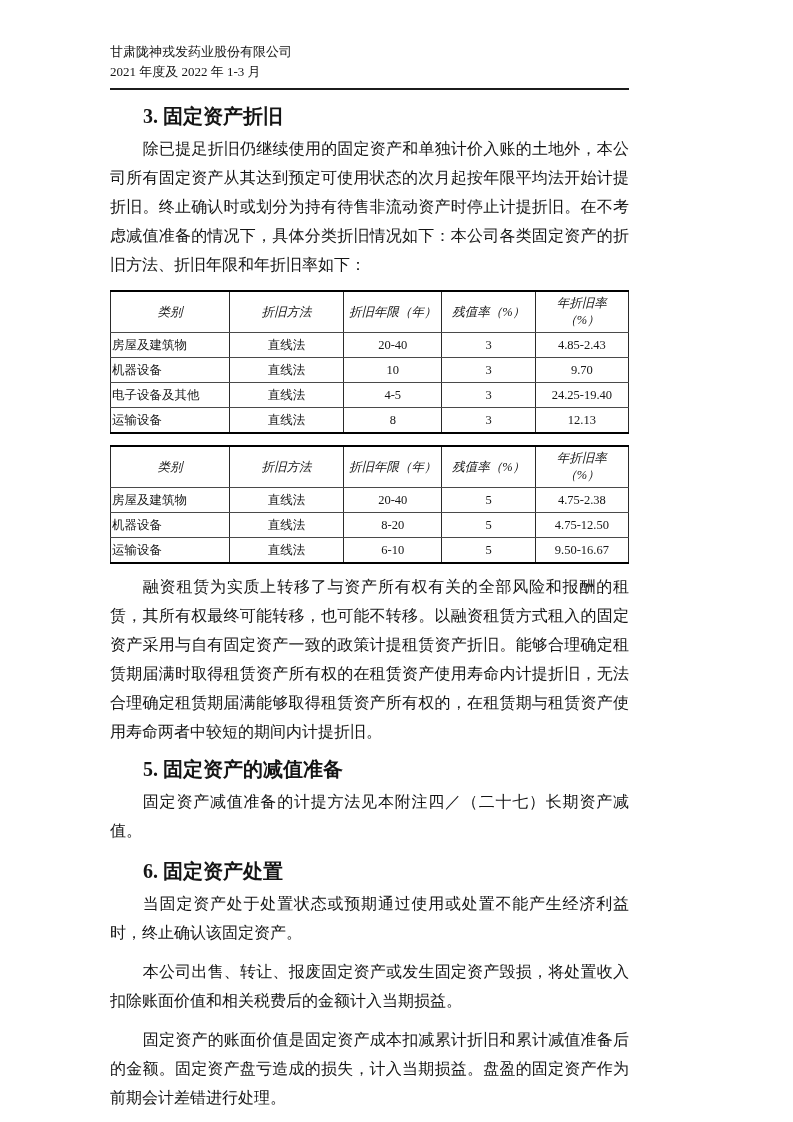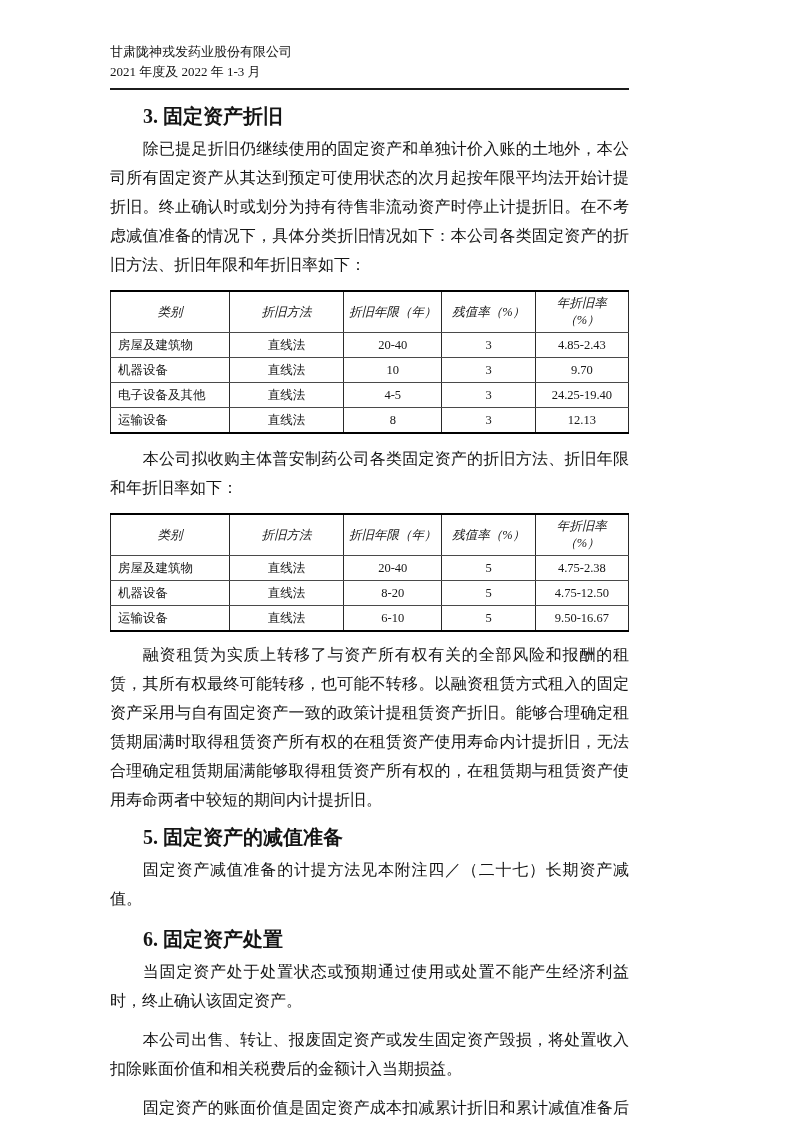--- a/index.html
+++ b/index.html
@@ -63,21 +63,21 @@
     border-top: 1px solid #4a4a4a;
     border-bottom: 1px solid #4a4a4a;
     text-align: center;
     vertical-align: middle;
     padding: 3px 4px;
     height: 18px;
     font-weight: normal;
   }
   .dep-table thead th { border-top: 2.5px solid #000; font-style: italic; }
   .dep-table tbody tr:last-child td { border-bottom: 2.5px solid #000; }
-  .dep-table td:first-child { text-align: left; padding-left: 7px; }
+  .dep-table td:first-child { text-align: left; padding-left: 1px; }
   .dep-table col.c1 { width: 23%; }
   .dep-table col.c2 { width: 22%; }
   .dep-table col.c3 { width: 19%; }
   .dep-table col.c4 { width: 18%; }
   .dep-table col.c5 { width: 18%; }
 </style>
 </head>
 <body>
 
 <div class="page">
@@ -133,21 +133,20 @@
       <tr>
         <td>运输设备</td>
         <td>直线法</td>
         <td>8</td>
         <td>3</td>
         <td>12.13</td>
       </tr>
     </tbody>
   </table>
 
-  <p class="body-para gap">本公司拟收购主体普安制药公司各类固定资产的折旧方法、折旧年限和年折旧率如下：</p>
 
   <table class="dep-table">
     <colgroup>
         <col class="c1">
         <col class="c2">
         <col class="c3">
         <col class="c4">
         <col class="c5">
       </colgroup>
     <thead>

